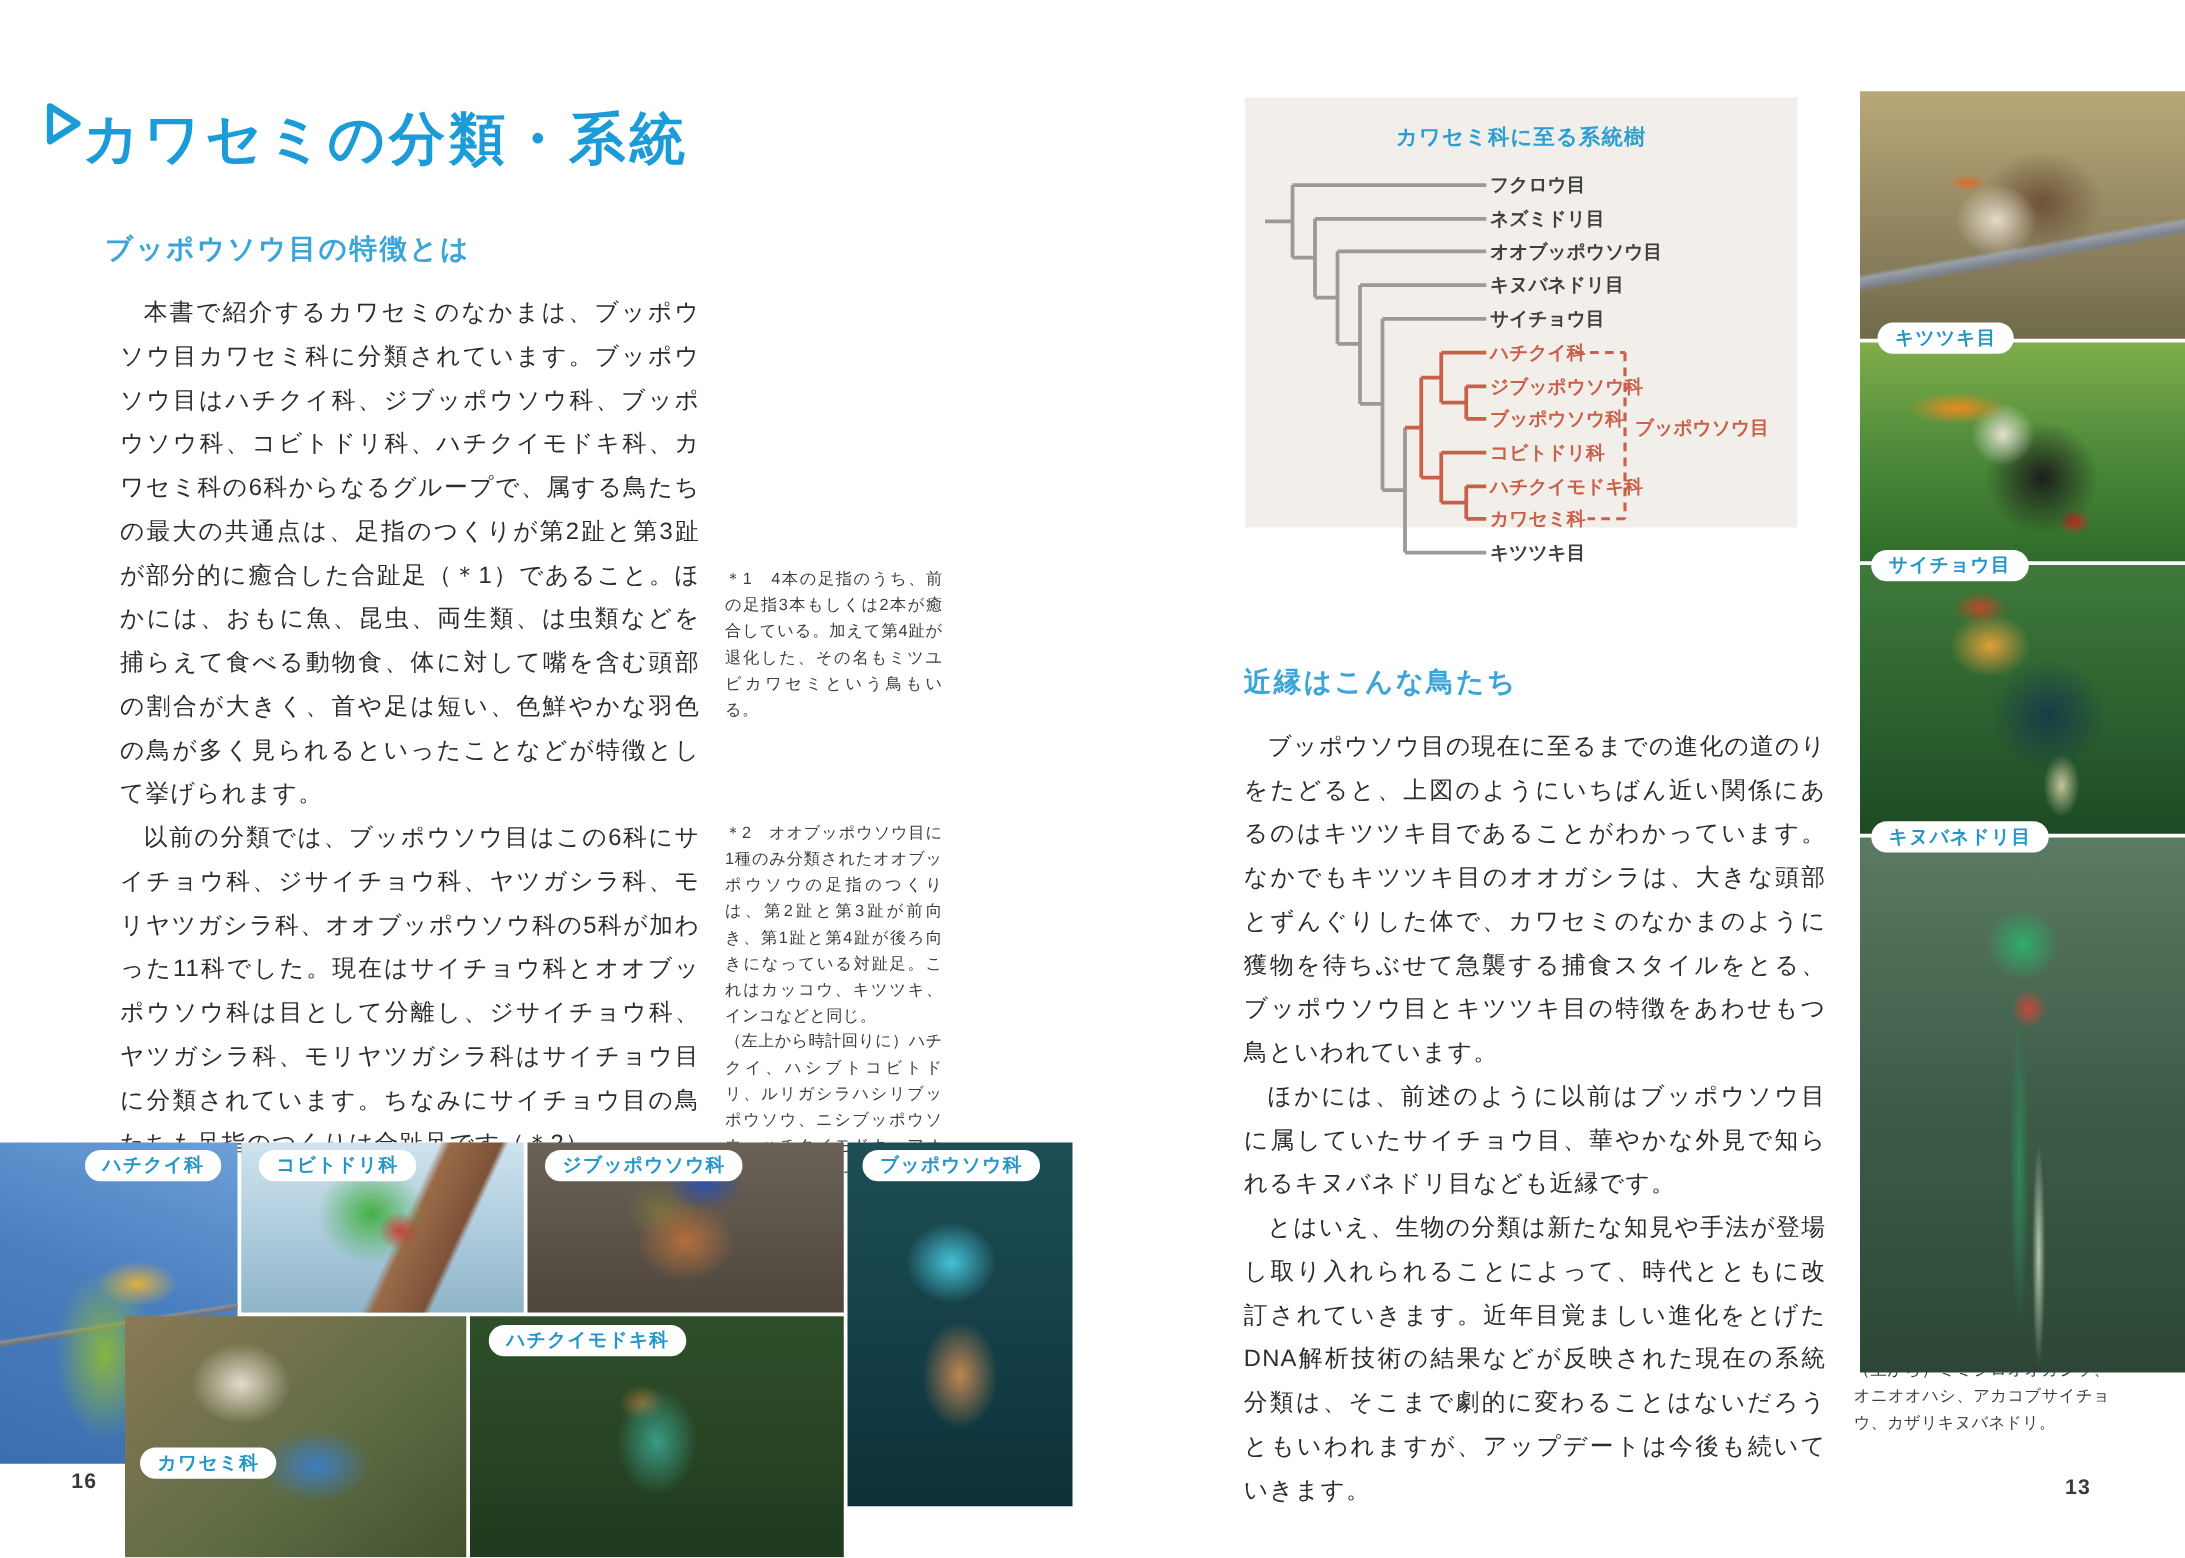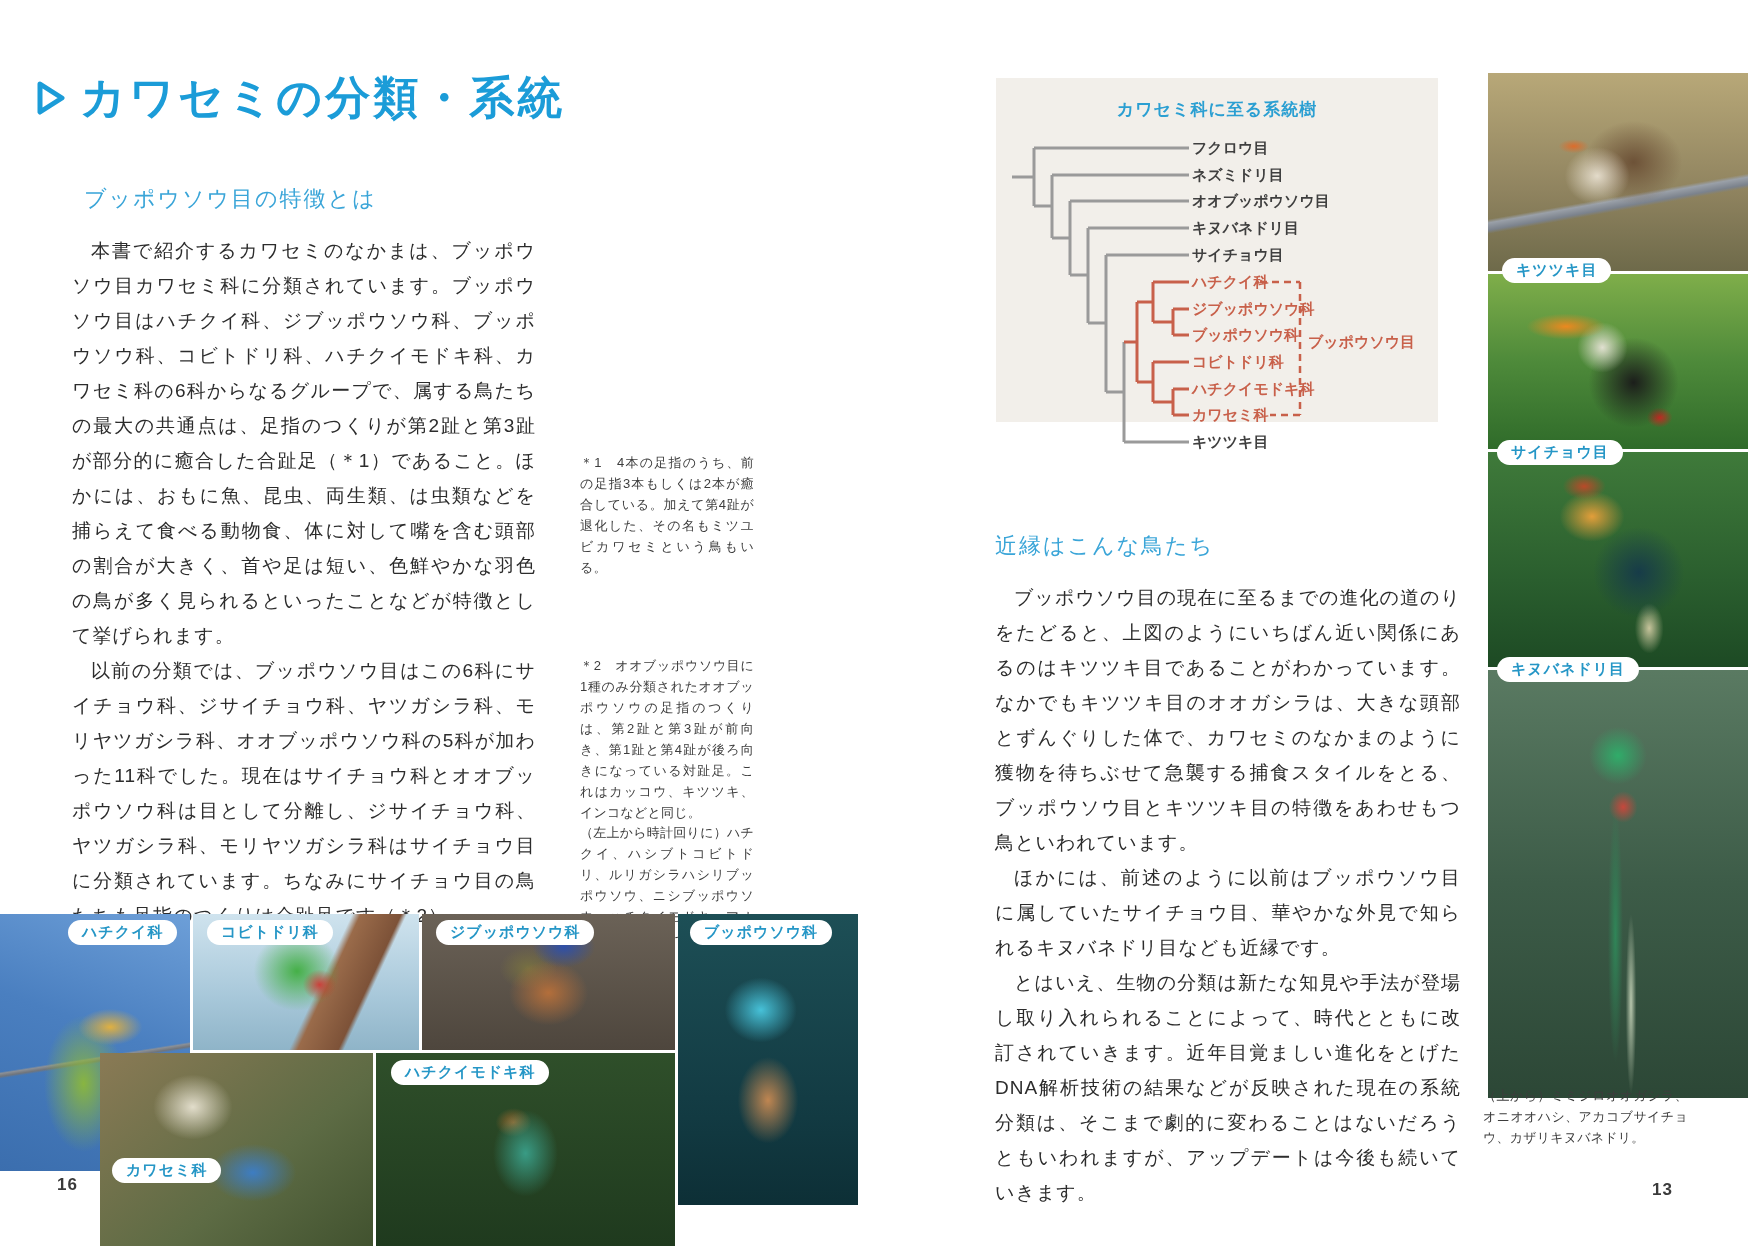--- a/index.html
+++ b/index.html
@@ -2,31 +2,31 @@
 <html><head>
 <meta charset="utf-8">
 <style>
   * { margin:0; padding:0; box-sizing:border-box; }
   html,body { background:#ffffff; }
   .page {
     position:relative; width:1748px; height:1246px; background:#ffffff;
     font-family:"Liberation Sans","DejaVu Sans",sans-serif; color:#2e2e2e; overflow:hidden;
   }
   
-  .title-row { position:absolute; left:36px; top:68px; display:flex; align-items:center; gap:14px; }
+  .title-row { position:absolute; left:36px; top:81px; display:flex; }
   .title-tri { width:30px; height:36px; flex:0 0 auto; }
   h1.page-title { font-size:45px; font-weight:800; color:#1b9cd8; letter-spacing:3px; white-space:nowrap; }
-  h2.section-head { position:absolute; font-size:22px; font-weight:normal; color:#3aa5d8; letter-spacing:2px; }
+  h2.section-head { position:absolute; font-size:22px; font-weight:bold; color:#3aa5d8; letter-spacing:2px; }
   .head-left  { left:84px;  top:184px; }
   .head-right { left:995px; top:508px;margin-top:23px; }
   
   .body-col { position:absolute; font-size:19px; line-height:35px; letter-spacing:1px;
               text-align:justify; color:#2c2c2c; }
   .body-col p { text-indent:1em; }
-  .col-left  { left:72px;  top:233px; width:464px; }
+  .col-left  { left:96px;  top:233px; width:464px; }
   .col-right { left:995px; top:580px; width:466px; }
   
   .note, .small-caption {
     position:absolute; width:174px; font-size:13px; line-height:21px; color:#3c3c3c;
     text-align:justify; letter-spacing:0.2px;
   }
   .note-1 { left:580px; top:452px; }
   .note-2 { left:580px; top:655px; }
   .caption-left  { left:580px; top:822px; }
   .caption-right { left:1483px; top:1085px; width:205px; }

